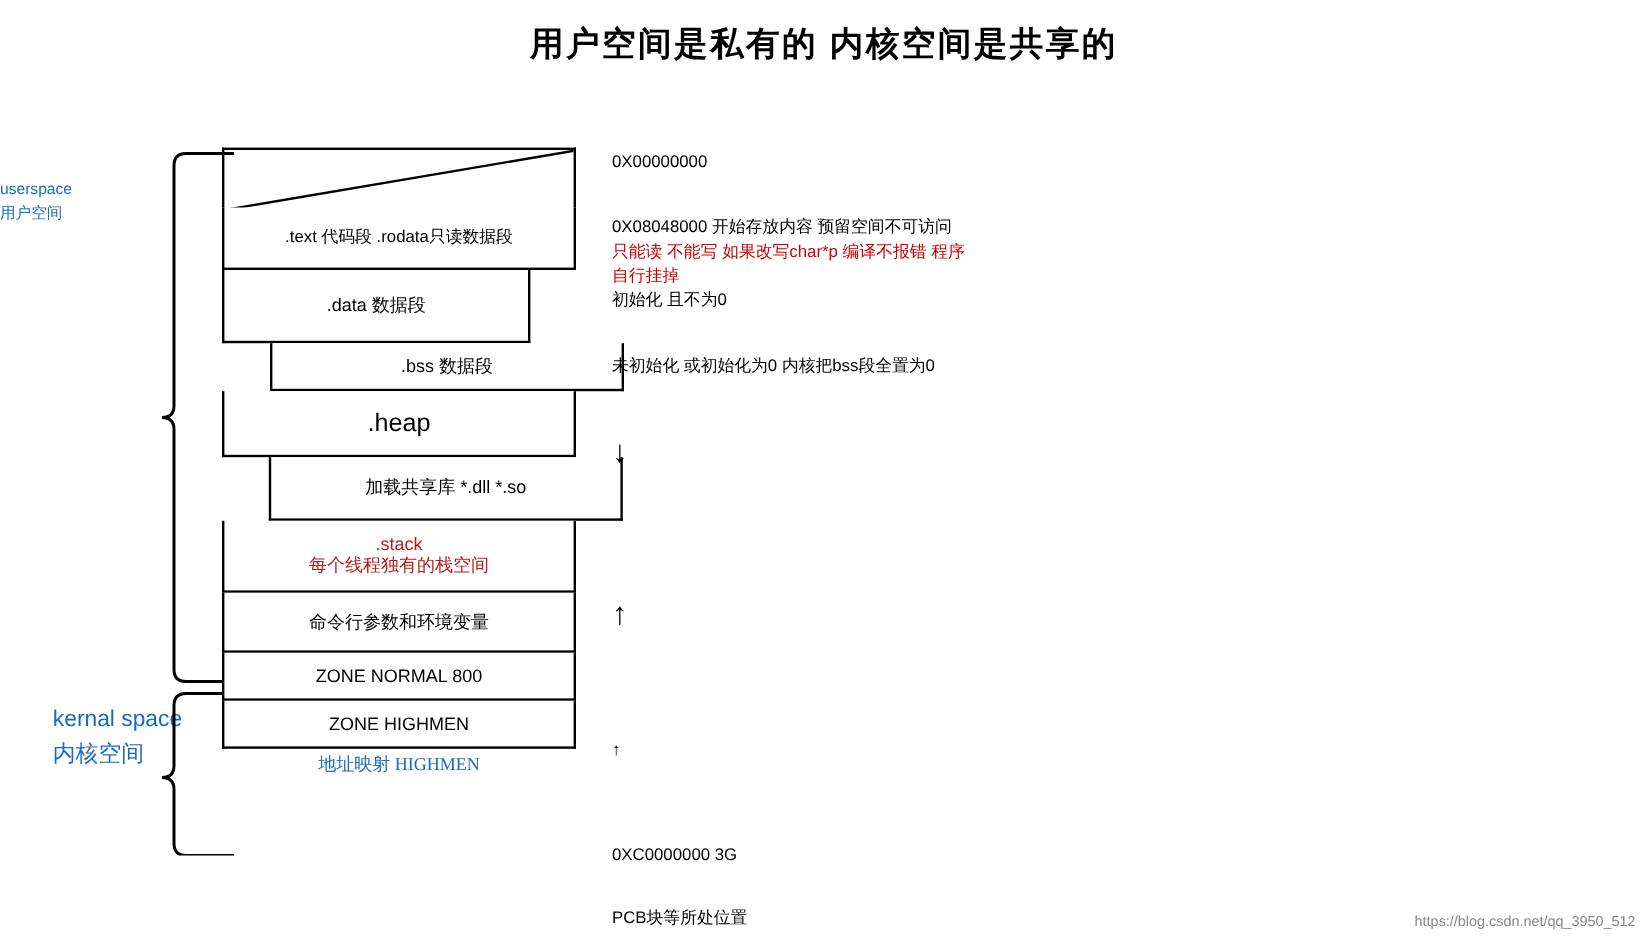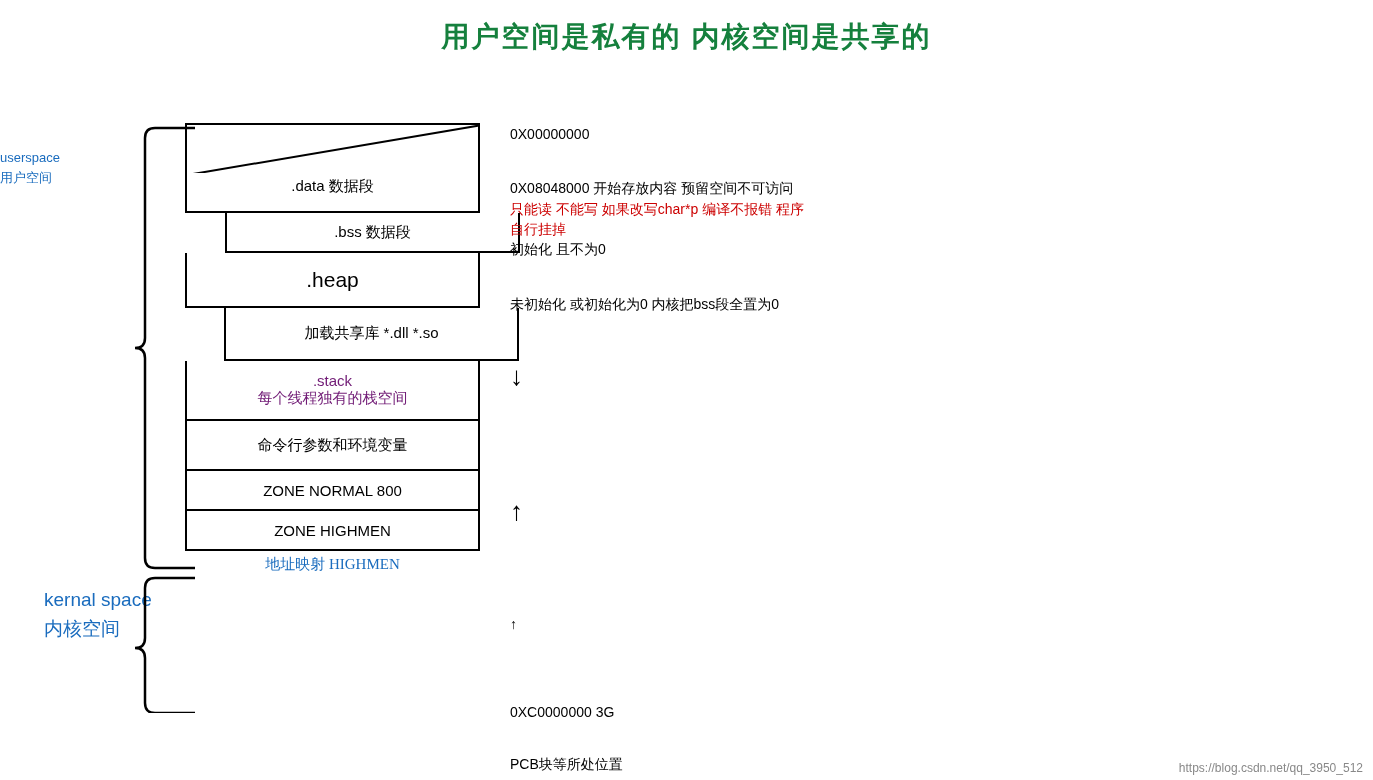--- a/index.html
+++ b/index.html
@@ -9,21 +9,21 @@
       width: 1373px;
       height: 780px;
       overflow: hidden;
       position: relative;
     }
 
     .page-title {
       text-align: center;
       font-size: 28px;
       font-weight: bold;
-      color: #15803d;
+      color: #000000;
       padding-top: 18px;
       padding-bottom: 12px;
       letter-spacing: 2px;
     }
 
     .main-layout {
       display: flex;
       flex-direction: row;
       position: relative;
       margin-left: 0;
@@ -58,38 +58,41 @@
 
     <div style="position:absolute; left:185px; top:55px; width:295px;">
 
       <div style="width:295px; height:50px; border-left:2px solid #000; border-right:2px solid #000; border-top:2px solid #000; position:relative; overflow:hidden;">
         <svg width="295" height="50" style="position:absolute;top:0;left:0;">
           <line x1="0" y1="50" x2="295" y2="0" stroke="#000" stroke-width="2"></line>
           <line x1="0" y1="50" x2="0" y2="50"></line>
         </svg>
       </div>
 
+      <div style="width:295px; min-height:52px; border:2px solid #000; border-top:none; display:flex; align-items:center; justify-content:center; text-align:center; font-size:14px; color:#000; background:#fff; padding:4px;">
+        <span>.text 代码段   .rodata只读数据段</span>
+      </div>
 
-      <div style="width:295px; min-height:40px; border:2px solid #000; border-top:none; display:flex; justify-content:center; font-size:15px; color:#000; background:#fff; padding:4px;">
+      <div style="width:257px; min-height:40px; border:2px solid #000; border-top:none; display:flex; justify-content:center; font-size:15px; color:#000; background:#fff; padding:20px;">
         <span>.data  数据段</span>
       </div>
 
       <div style="width:295px; min-height:40px; border:2px solid #000; border-top:none; display:flex; align-items:center; justify-content:center; font-size:15px; color:#000; background:#fff; padding:4px;margin-left:40px;">
         <span>.bss 数据段</span>
       </div>
 
       <div style="width:295px; min-height:55px; border:2px solid #000; border-top:none; display:flex; align-items:center; justify-content:center; font-size:21px; color:#000; background:#fff; padding:4px;">
         <span>.heap</span>
       </div>
 
       <div style="width:295px; min-height:50px; border:2px solid #000; border-top:none; display:flex; align-items:center; justify-content:center; font-size:15px; color:#000; background:#fff; padding:16px;margin-left:39px;">
         <span>加载共享库 *.dll *.so</span>
       </div>
 
-      <div style="width:295px; min-height:60px; border:2px solid #000; border-top:none; display:flex; flex-direction:column; align-items:center; justify-content:center; font-size:15px; color:#701a75; background:#fff; padding:4px; text-align:center;">
+      <div style="width:295px; min-height:60px; border:2px solid #000; border-top:none; display:flex; flex-direction:column; align-items:center; justify-content:center; font-size:15px; color:#b91c1c; background:#fff; padding:4px; text-align:center;">
         <div>.stack</div>
         <div>每个线程独有的栈空间</div>
       </div>
 
       <div style="width:295px; min-height:50px; border:2px solid #000; border-top:none; display:flex; align-items:center; justify-content:center; font-size:15px; color:#000; background:#fff; padding:4px;">
         <span>命令行参数和环境变量</span>
       </div>
 
 
       <div style="width:295px; min-height:40px; border:2px solid #000; border-top:none; display:flex; align-items:center; justify-content:center; font-size:15px; color:#000; background:#fff; padding:4px;">

